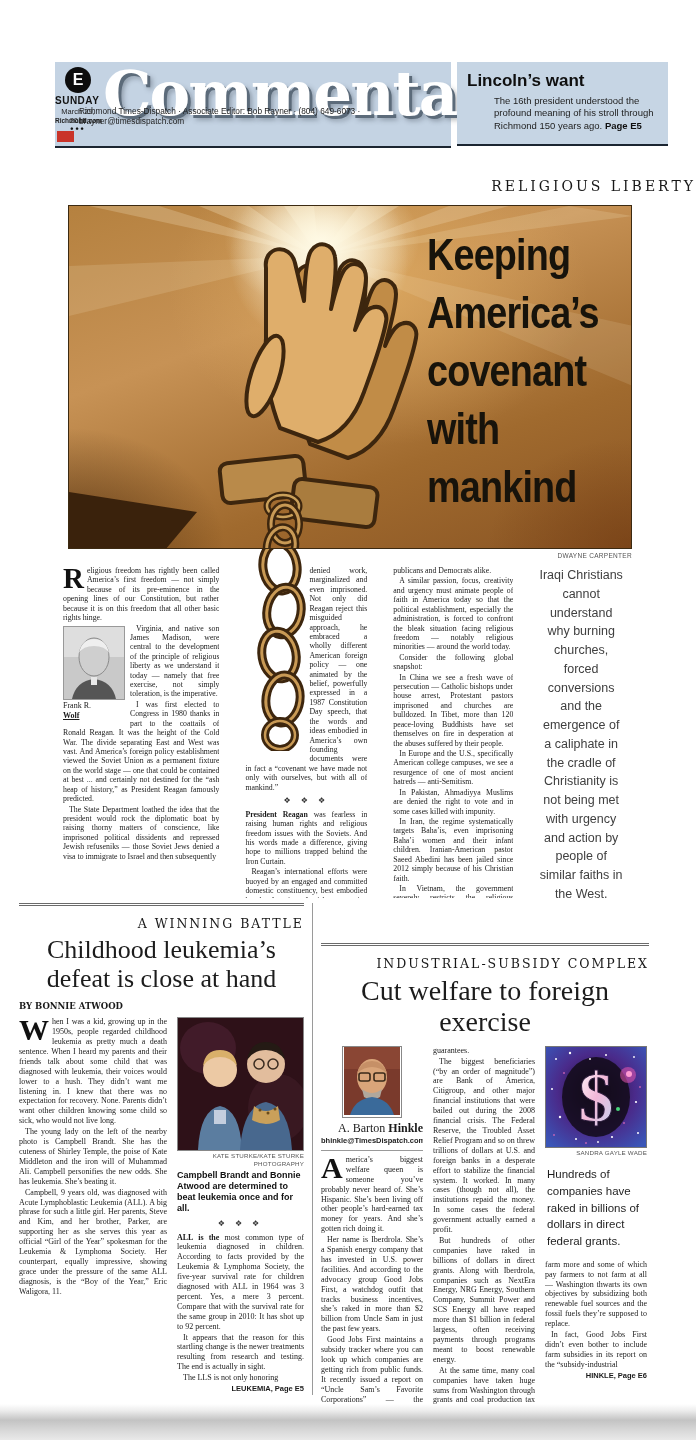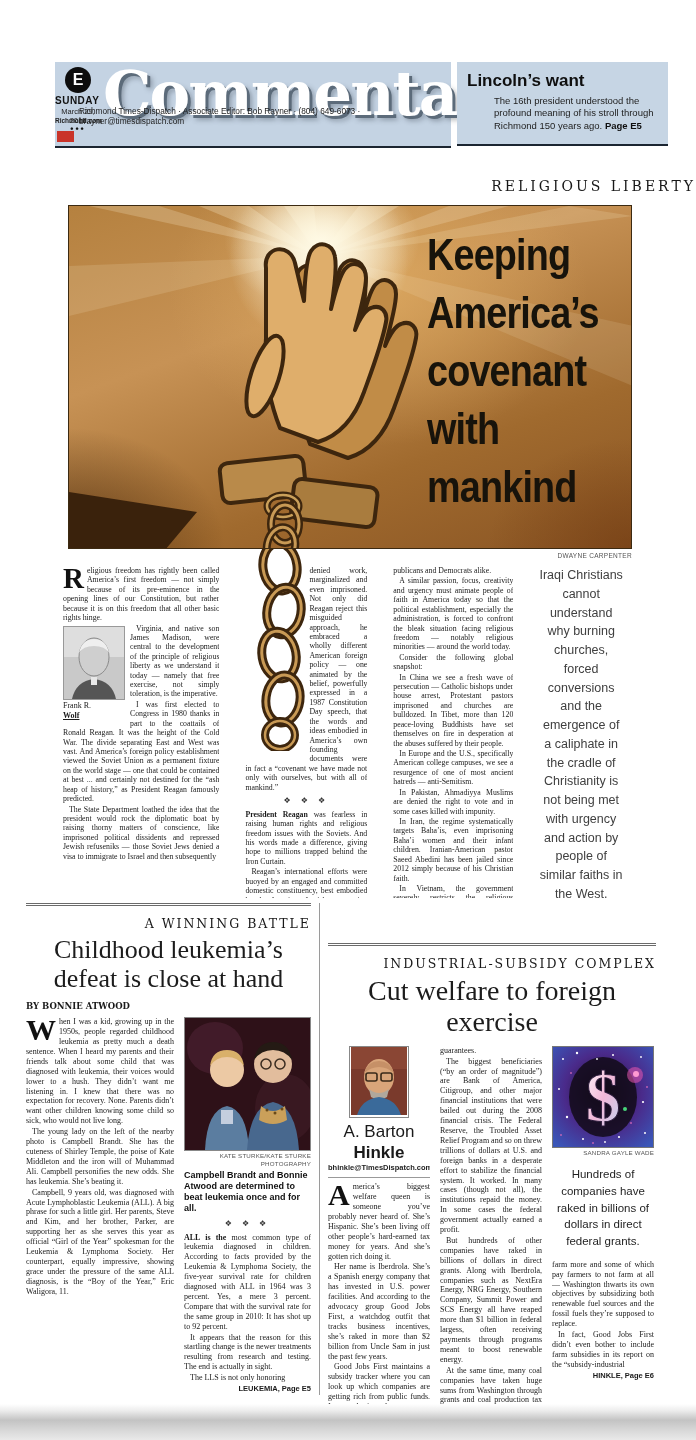--- a/index.html
+++ b/index.html
@@ -66,21 +66,21 @@
   .ornament{text-align:center;color:#333;font-size:8px;letter-spacing:4px;margin:4px 0;}
   .jump{text-align:right;font-weight:bold;font-size:7.5px;font-family:"Liberation Sans",sans-serif;}
   .wolfbox{float:left;width:62px;margin:2px 5px 2px 0;}
   .wolfimg{width:60px;height:72px;border:1px solid #999;background:linear-gradient(145deg,#e2e2e2,#9d9d9d);}
   .wolfcap{font-size:8px;line-height:1.25;margin-top:1px;}
   .wolfcap .nm2{font-weight:bold;text-decoration:underline;}
   .chainspace{float:left;width:64px;height:196px;}
   .hangchain{left:244px;top:549px;width:74px;height:202px;z-index:5;}
 
   
-  .bsection{left:26px;top:903px;width:630px;height:500px;}
+  .bsection{left:19px;top:903px;width:630px;height:500px;}
   .bblock{position:absolute;top:0;border-top:3px double #6b6b6b;padding-top:10px;box-sizing:border-box;}
   .bleft{left:0;width:285px;height:500px;}
   .bright{left:302px;width:328px;height:500px;margin-top:40px;}
   .vdiv{position:absolute;left:293px;top:0;width:1px;height:492px;background:#9a9a9a;}
   .b-kicker{font-size:12.5px;letter-spacing:2px;}
   .b-headline{font-family:"Liberation Serif",serif;font-size:26px;line-height:1.12;
               text-align:center;color:#1c1c1c;margin:4px 0 8px 0;}
   .bright .b-headline{font-size:28px;}
   .byline{font-family:"DejaVu Serif",serif;font-weight:bold;font-size:8.5px;margin:2px 0 6px 0;}
   .bcols{display:flex;gap:10px;}
@@ -91,26 +91,26 @@
   .ha{width:102px;height:400px;}.hb{width:102px;height:400px;}.hc{width:102px;height:400px;}
   .dc2::first-letter{float:left;font-size:30px;line-height:24px;font-weight:bold;
                      padding:1px 3px 0 0;color:#111;}
   .photo{width:127px;height:134px;border:1px solid #888;box-sizing:border-box;}
   .pcredit{font-family:"Liberation Sans",sans-serif;font-size:6.2px;color:#555;
            text-align:right;margin:1px 0 2px 0;letter-spacing:.2px;}
   .pcaption{font-family:"Liberation Sans",sans-serif;font-weight:bold;font-size:9px;
             line-height:1.25;text-align:left;color:#111;margin-bottom:4px;}
   .hinkle-head{text-align:center;margin-bottom:4px;border-bottom:1px solid #999;padding-bottom:5px;}
   .hshot{width:58px;height:70px;border:1px solid #888;margin:0 auto 3px auto;}
-  .hname{font-family:Liberation Sans, sans-serif;font-size:17px;color:#1a1a1a;}
+  .hname{font-family:Liberation Serif, serif;font-size:12px;color:#1a1a1a;text-align:right;}
   .hname b{font-weight:bold;}
   .hmail{font-family:"Liberation Sans",sans-serif;font-weight:bold;font-size:7.5px;color:#222;}
   .dollar{width:102px;height:102px;border:1px solid #777;box-sizing:border-box;}
   .h-pull{font-family:"Liberation Sans",sans-serif;font-size:11.5px;line-height:1.45;
-          text-align:center;color:#1f1f1f;margin:10px 2px 10px 2px;}
+          text-align:left;color:#1f1f1f;margin:10px 2px 10px 2px;}
 
   .pagefoot{left:0;top:1404px;width:696px;height:36px;
             background:linear-gradient(#ffffff 0%,#ededed 18%,#c3c3c3 45%,#d9d9d9 75%,#e9e9e9 100%);}
 </style>
 </head>
 <body>
 
 <div class="abs banner">
   <div class="abs ecircle">E</div>
   <div class="abs eday">SUNDAY</div>

